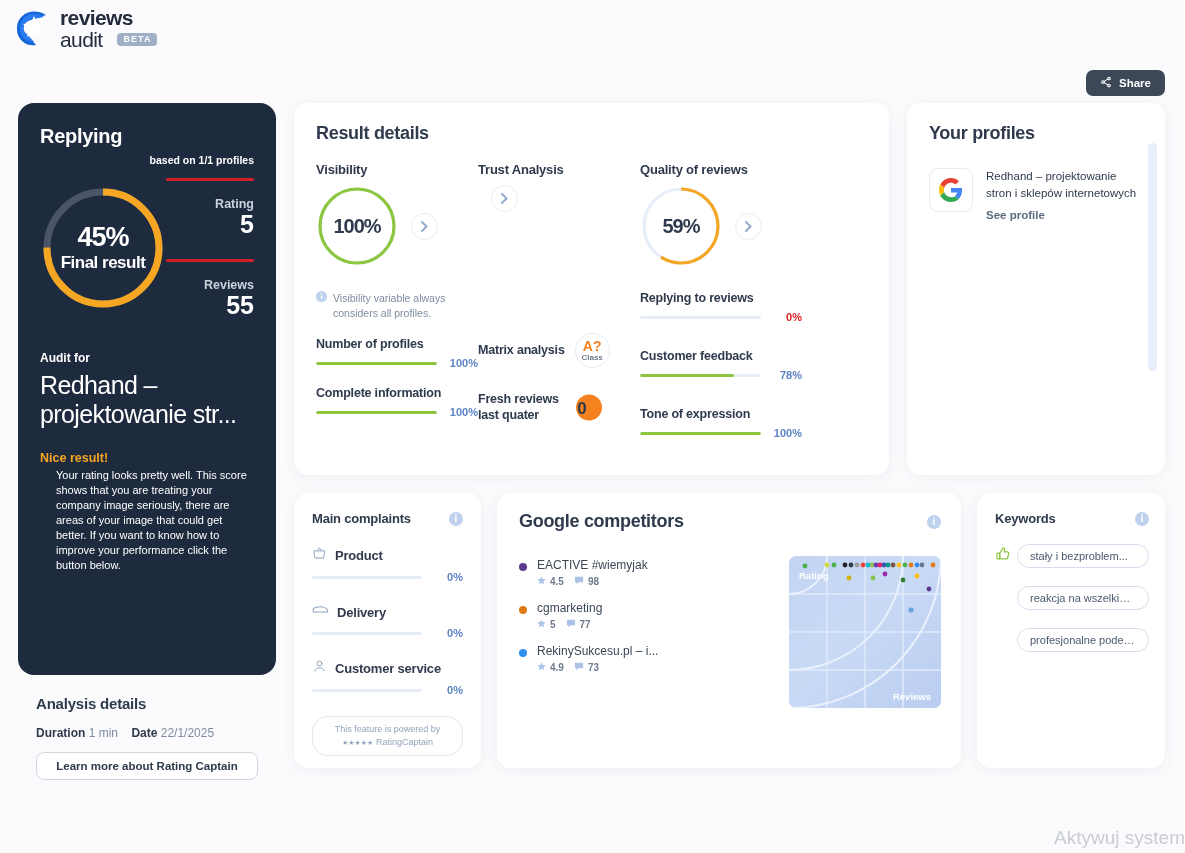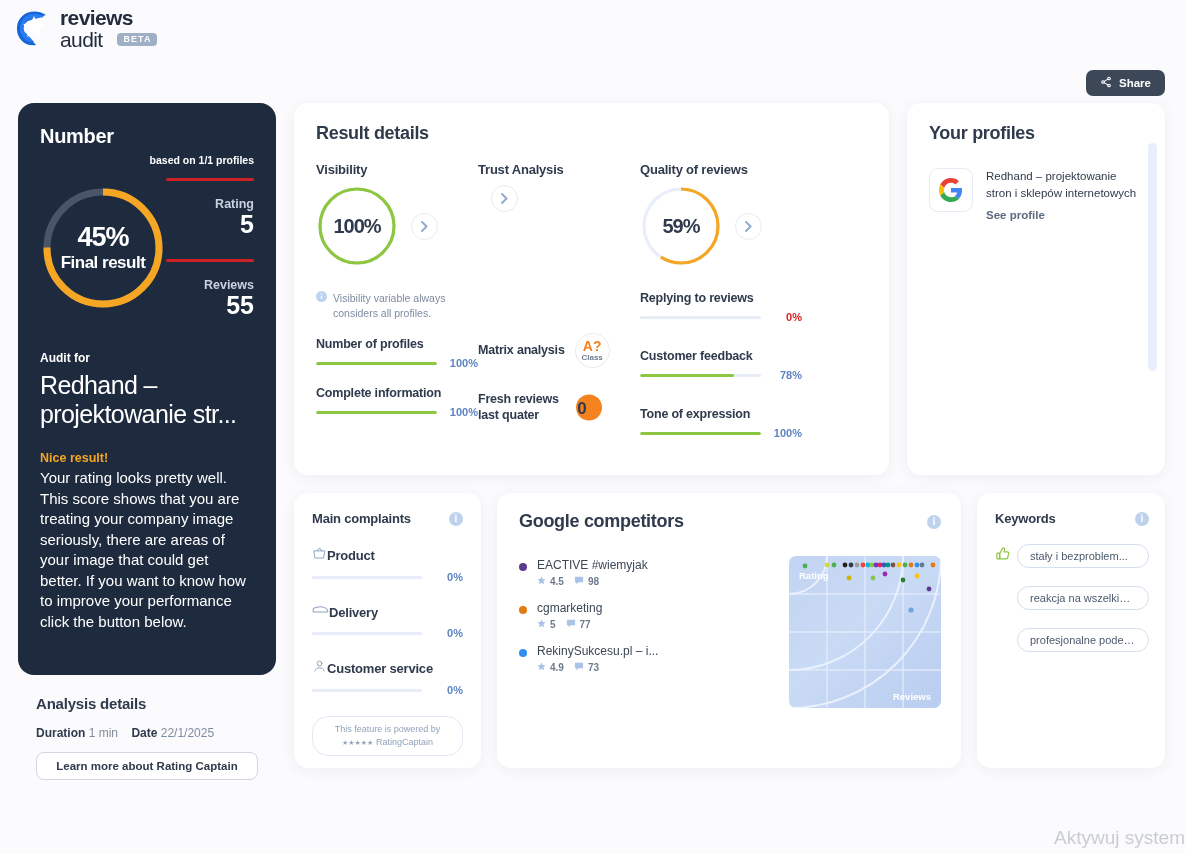--- a/index.html
+++ b/index.html
@@ -58,21 +58,21 @@
     align-items: center; justify-content: center; }
   .donut-pct { font-size: 27px; font-weight: bold; line-height: 1; letter-spacing: -1px; }
   .donut-sub { font-size: 17px; font-weight: bold; letter-spacing: -0.5px; margin-top: 2px; }
   .stats { margin-left: auto; text-align: right; width: 96px; }
   .stat-rule { height: 3px; background: #cf2026; border-radius: 2px; margin: 0 0 16px 0; }
   .stat-k { font-size: 12.5px; font-weight: bold; color: #c9d2de; }
   .stat-v { font-size: 25px; font-weight: bold; line-height: 1.05; }
   .audit-for { font-size: 12px; font-weight: bold; color: #fff; margin-top: 32px; }
   .audit-name { font-size: 25px; letter-spacing: -0.6px; line-height: 1.17; margin-top: 6px; }
   .nice { color: #f5a623; font-size: 12.5px; font-weight: bold; margin-top: 22px; }
-  .nice-body { font-size: 15px; line-height: 1.37; margin-top: 3px; color: #fff; }
+  .nice-body { font-size: 11px; line-height: 1.37; margin-top: 3px; color: #fff; margin-left: 16px; }
   .learn-btn {
     position: absolute; left: 22px; right: 22px; bottom: 22px; height: 28px;
     background: transparent; border: 1px solid #8b97a8; border-radius: 7px;
     color: #fff; font-size: 11.5px; font-weight: bold; cursor: pointer;
   }
   
   .analysis { padding: 20px 2px 0 18px; }
   .analysis h3 { font-size: 15px; letter-spacing: -0.2px; }
   .analysis-meta { margin-top: 14px; font-size: 12px; }
   .analysis-meta b { color: #2f3a4d; }
@@ -132,21 +132,21 @@
     background: #e8eefb; border-radius: 5px; cursor: pointer; }
   
   .bottom-row { display: flex; gap: 16px; margin-top: 18px; align-items: flex-start; }
   .complaints { width: 187px; flex: none; padding: 18px 18px 16px 18px; height: 275px; }
   .card-head { display: flex; align-items: center; justify-content: space-between; }
   .card-head h4 { font-size: 13px; letter-spacing: -0.2px; }
   .info-i { width: 14px; height: 14px; border-radius: 50%; background: #bed2ee; color: #fff;
     font-size: 10px; font-weight: bold; display: flex; align-items: center; justify-content: center;
     cursor: pointer; flex: none; }
   .cplx-item { margin-top: 20px; }
-  .cplx-top { display: flex; align-items: center; }
+  .cplx-top { display: flex; align-items: center; gap: 8px; }
   .cplx-lbl { font-size: 13px; font-weight: bold; letter-spacing: -0.2px; }
   .powered {
     margin-top: 20px; border: 1px solid #e1e8f3; border-radius: 16px; padding: 6px 8px;
     text-align: center; color: #93a3ba; font-size: 9px; line-height: 1.45;
   }
   .competitors { flex: 1; padding: 18px 20px 18px 22px; height: 275px; }
   .competitors h4 { font-size: 18px; letter-spacing: -0.3px; }
   .comp-body { display: flex; margin-top: 24px; }
   .comp-list { flex: 1; padding-top: 2px; }
   .comp-item { display: flex; gap: 10px; margin-bottom: 14px; }
@@ -200,21 +200,21 @@
       </svg>
     </span>
     <span>Share</span>
   </button>
 </div>
 
 <div class="main">
 
   <div class="col-left">
     <div class="summary">
-      <h2>Number</h2>
+      <h2>Replying</h2>
       <div class="based-on">based on 1/1 profiles</div>
       <div class="donut-row">
         <div class="donut">
           <svg width="126" height="126" viewBox="0 0 126 126">
             <circle cx="63" cy="63" r="56" fill="none" stroke="#4a5568" stroke-width="7"></circle>
             <circle cx="63" cy="63" r="56" fill="none" stroke="#f5a623" stroke-width="7" stroke-dasharray="263.9 351.9" transform="rotate(-90 63 63)" stroke-linecap="butt"></circle>
           </svg>
           <div class="donut-label">
             <div class="donut-pct">45%</div>
             <div class="donut-sub">Final result</div>

